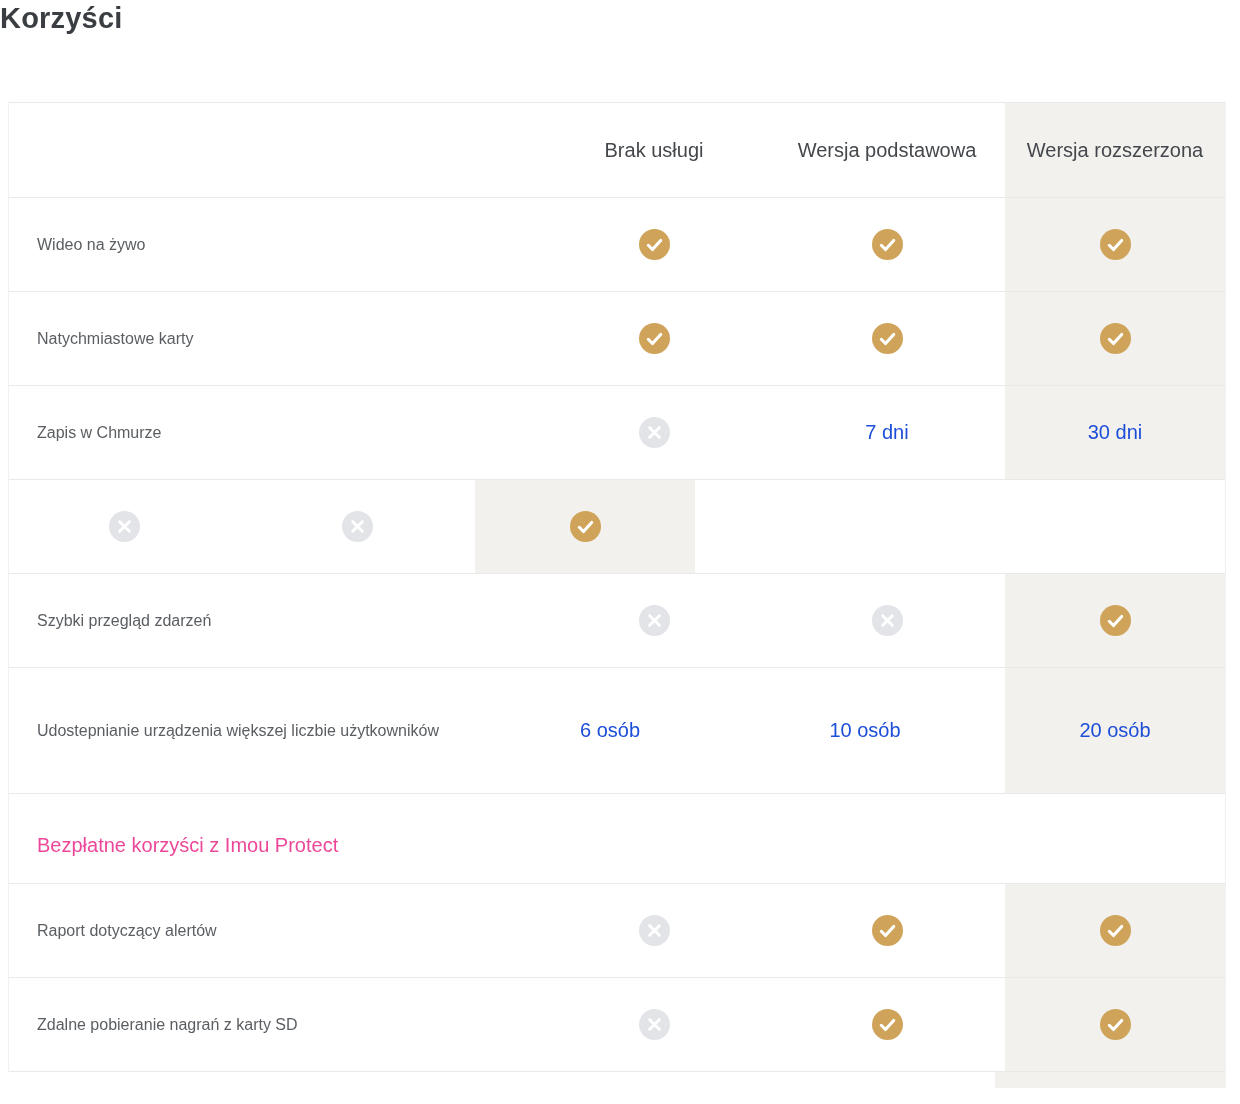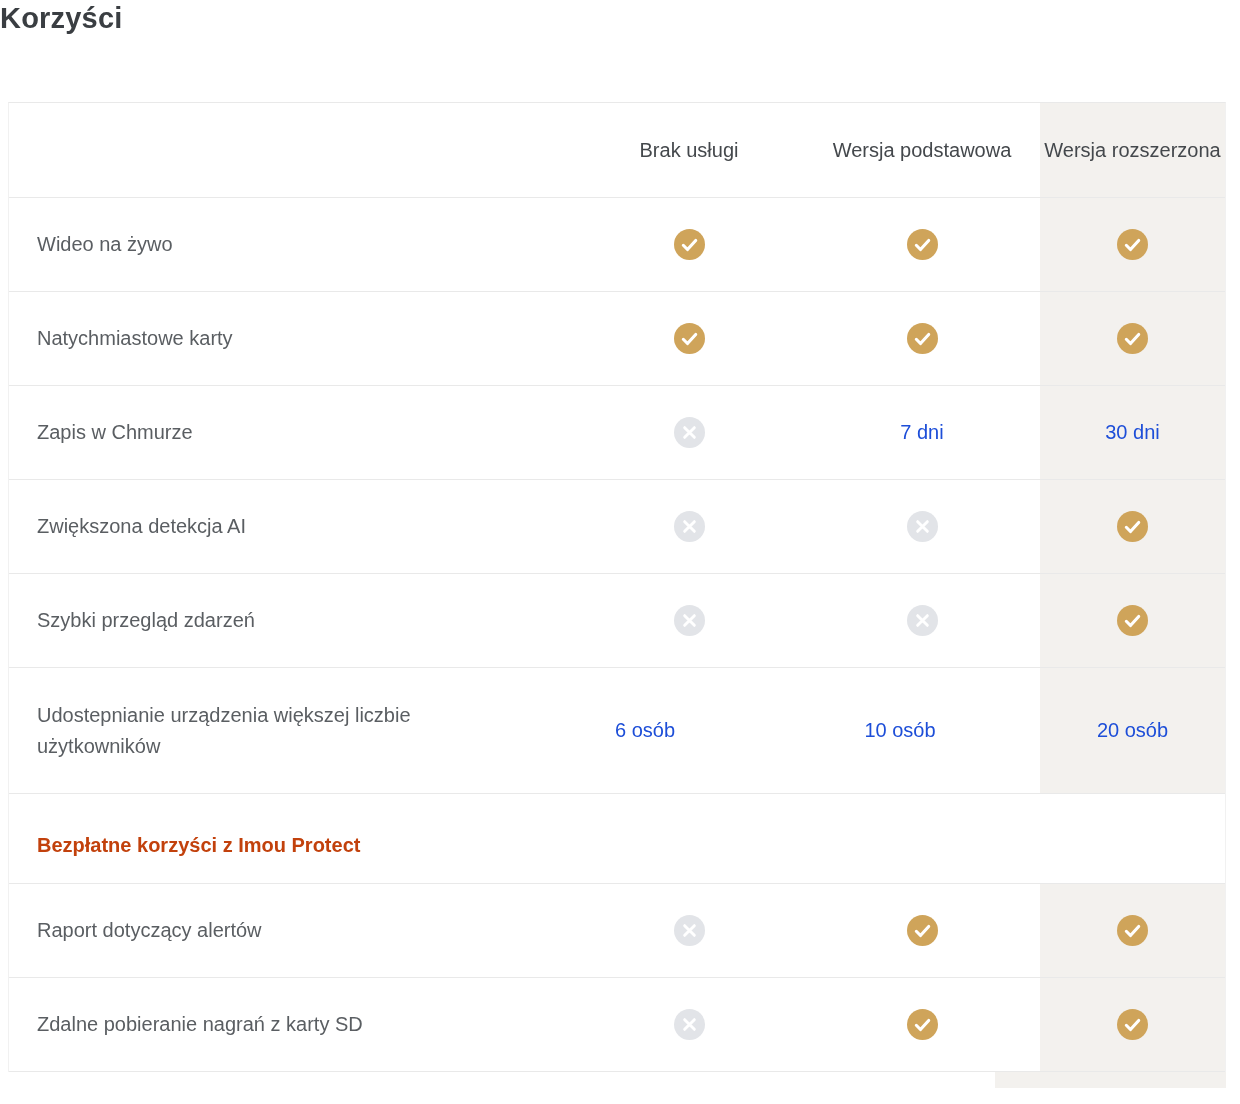--- a/index.html
+++ b/index.html
@@ -28,54 +28,54 @@
   .header-row, .row {
     display: flex;
     align-items: center;
     border-bottom: 1px solid #e9e9e9;
   }
   .header-row { height: 95px; align-items: center; }
   .row { min-height: 94px; }
   .row.tall { min-height: 126px; gap: 22px; }
   .label-spacer, .label-cell { flex: 1 1 auto; padding-left: 28px; padding-right: 30px; }
   .label-cell {
-    font-size: 20px;
+    font-size: 16px;
     color: #5a5e62;
     line-height: 31px;
   }
   .col {
     flex: 0 0 auto;
     display: flex;
     align-items: center;
     justify-content: center;
     align-self: stretch;
     font-size: 20px;
     color: #1d4ed8;
   }
   .col.c0 { width: 230px; }
   .col.c1 { width: 236px; }
-  .col.c2 { width: 185px; }
+  .col.c2 { width: 220px; }
   .col-header {
     font-size: 20px;
     font-weight: 400;
     color: #44484c;
     text-align: right;
   }
   .highlight { background: var(--highlight-bg, #f3f1ee); }
   .section-row {
     display: flex;
     align-items: center;
     min-height: 90px;
     border-bottom: 1px solid #e9e9e9;
   }
   .section-label {
     padding-left: 28px;
     font-size: 20px;
-    font-weight: 700;
-    color: #c2410c;
+    font-weight: 400;
+    color: #ec4899;
     margin-top: 13px;
   }
   .icon { display: inline-flex; width: 31px; height: 31px; }
   .icon svg { display: block; }
   .cell-value { display: inline-block; }
   .bottom-strip {
     margin: 0 14px 0 8px;
     width: 1218px;
     height: 16px;
     display: flex;
@@ -162,21 +162,20 @@
             </span>
           </div>
           <div class="col c1">
             <span class="cell-value">7 dni</span>
           </div>
           <div class="col c2 highlight">
             <span class="cell-value">30 dni</span>
           </div>
         </div>
         <div class="row">
-          <div class="label-cell">Zwiększona detekcja AI</div>
           <div class="col c0">
             <span class="icon">
               <svg viewBox="0 0 32 32" width="31" height="31">
                 <circle cx="16" cy="16" r="16" fill="#e2e4e8"></circle>
                 <path d="M11 11l10 10M21 11L11 21" stroke="#ffffff" stroke-width="3" fill="none" stroke-linecap="round"></path>
               </svg>
             </span>
           </div>
           <div class="col c1">
             <span class="icon">

